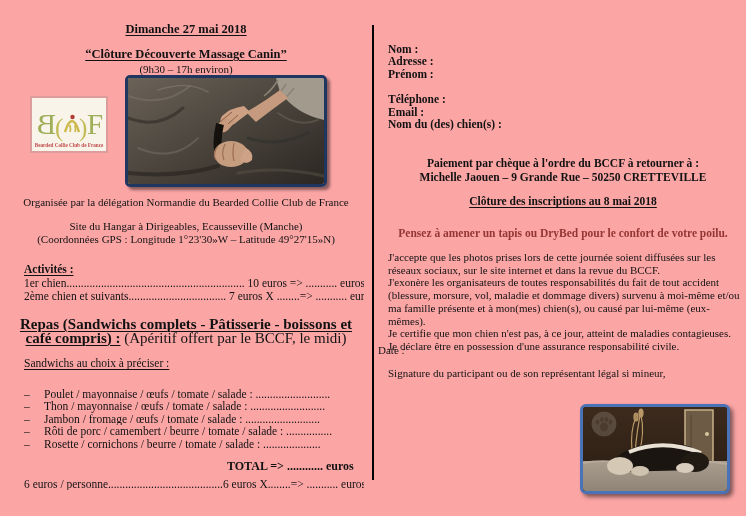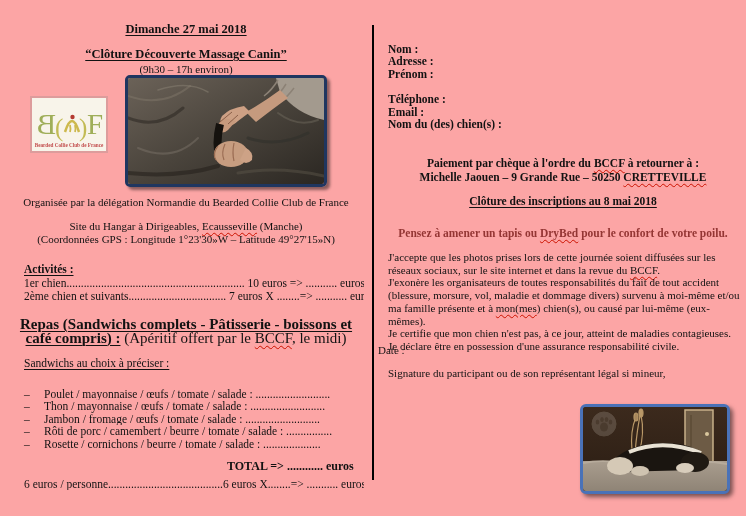--- a/index.html
+++ b/index.html
@@ -4,21 +4,21 @@
 <style>
   html,body { margin:0; padding:0; background:#fff; }
   .page {
     position:relative; width:746px; height:516px; background:#fca5a5;
     font-family:"Liberation Serif", serif; color:#121212; overflow:hidden;
   }
   .abs { position:absolute; }
   .c { text-align:center; }
   .b { font-weight:bold; }
   .u { text-decoration:underline; text-decoration-thickness:1px; text-underline-offset:2px; }
-  .sq { text-decoration:underline; text-decoration-style:wavy; text-decoration-color:#cc1100;
+  .sq { text-decoration-style:wavy; text-decoration-color:#cc1100;
         text-decoration-thickness:1px; text-underline-offset:2px;margin-top:48px; }
   .nw { white-space:nowrap; overflow:hidden; }
 
   
   .divider { position:absolute; left:372px; top:25px; width:2px; height:455px; background:#000; }
 
   
   #titles   { left:10px; top:22px; width:352px; }
   #titles .t1 { font-size:12.5px; }
   #titles .t2 { margin-top:10px; font-size:12.5px; }

